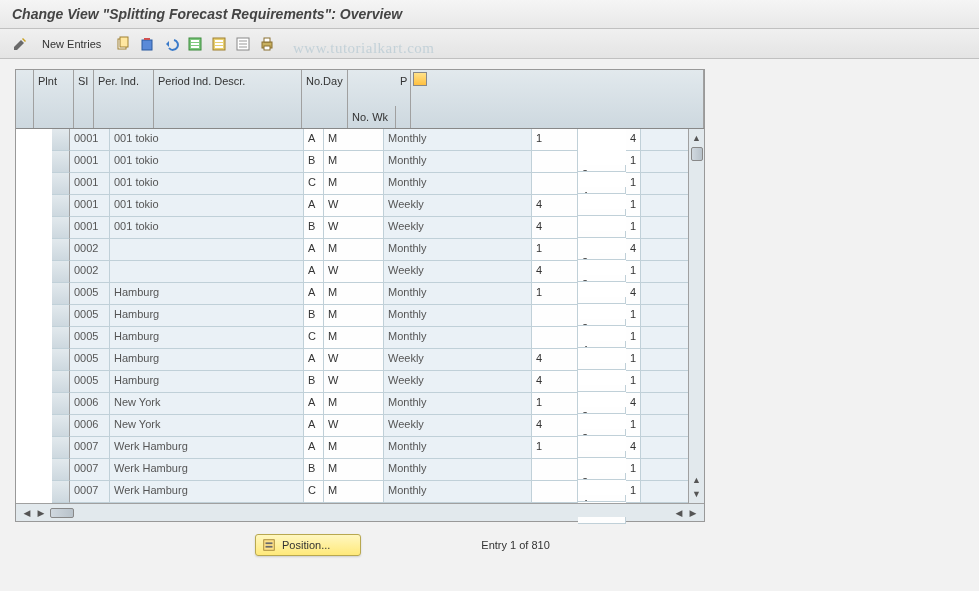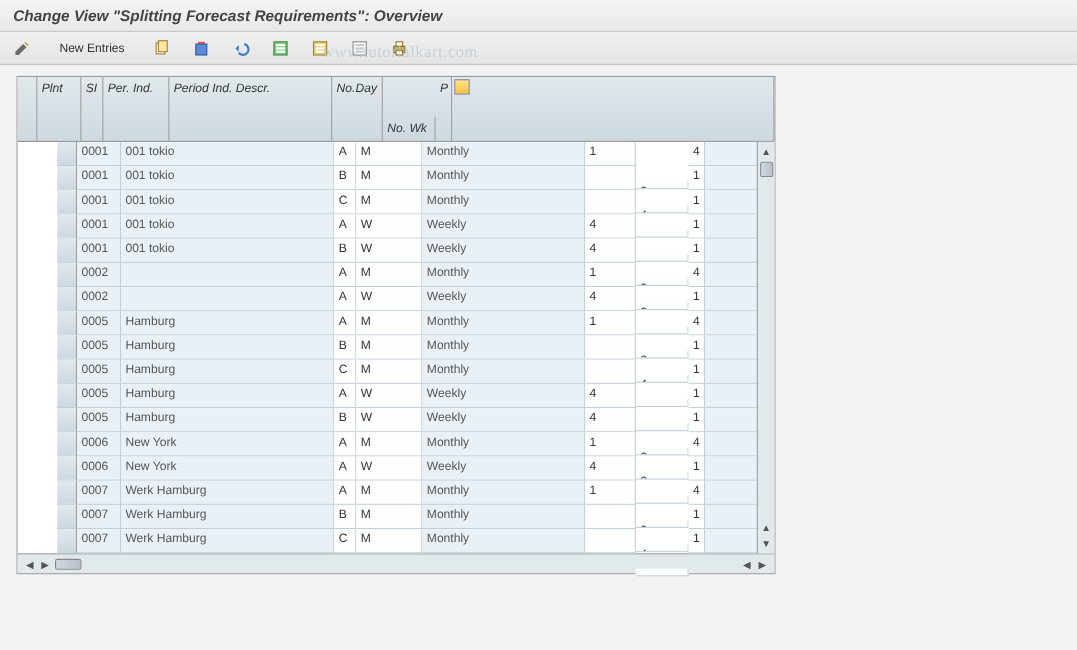--- a/index.html
+++ b/index.html
@@ -25,21 +25,21 @@
       font-weight: bold;
       font-size: 14px;
       color: #444;
     }
     .toolbar {
       background: linear-gradient(to bottom, #f0f0f0, #e4e4e4);
       border-bottom: 1px solid #c0c0c0;
       padding: 4px 10px;
       display: flex;
       align-items: center;
-      gap: 16px;
+      gap: 4px;
       height: 30px;
     }
     .toolbar-btn {
       width: 20px;
       height: 20px;
       display: inline-flex;
       align-items: center;
       justify-content: center;
       border-radius: 2px;
       cursor: pointer;
@@ -73,21 +73,20 @@
       display: flex;
       background: linear-gradient(to bottom, #e2e9ed, #cdd8df);
       border-bottom: 1px solid #888;
     }
     .th {
       border-right: 1px solid #a0a0a0;
       padding: 5px 4px;
       font-size: 11px;
       color: #333;
       flex-shrink: 0;
-      font-style: italic;
     }
     .col-sel { width: 18px; }
     .col-plnt { width: 40px; }
     .col-name { width: 194px; }
     .col-si { width: 20px; }
     .col-per { width: 60px; }
     .col-desc { width: 148px; }
     .col-day { width: 46px; }
     .col-wk { width: 48px; margin-top: 36px; }
     .col-p { width: 15px; }
@@ -505,13 +504,24 @@
     <div class="table-scroll-h">
       <span class="scroll-arrow-btn">◀</span>
       <span class="scroll-arrow-btn">▶</span>
       <span class="scroll-thumb" style="width:24px;height:10px;margin-left:2px;"></span>
       <span class="spacer-v"></span>
       <span class="scroll-arrow-btn">◀</span>
       <span class="scroll-arrow-btn">▶</span>
     </div>
   </div>
 
+  <div class="footer-area">
+    <div class="position-btn">
+      <svg width="14" height="14" viewBox="0 0 16 16">
+          <rect x="2" y="2" width="12" height="12" fill="#ffe28a" stroke="#a08030"></rect>
+          <rect x="4" y="5" width="8" height="2" fill="#6a6a6a"></rect>
+          <rect x="4" y="9" width="8" height="2" fill="#6a6a6a"></rect>
+        </svg>
+      <span>Position...</span>
+    </div>
+    <div class="entry-text">Entry 1 of 810</div>
+  </div>
 </div>
 
 </body></html>

